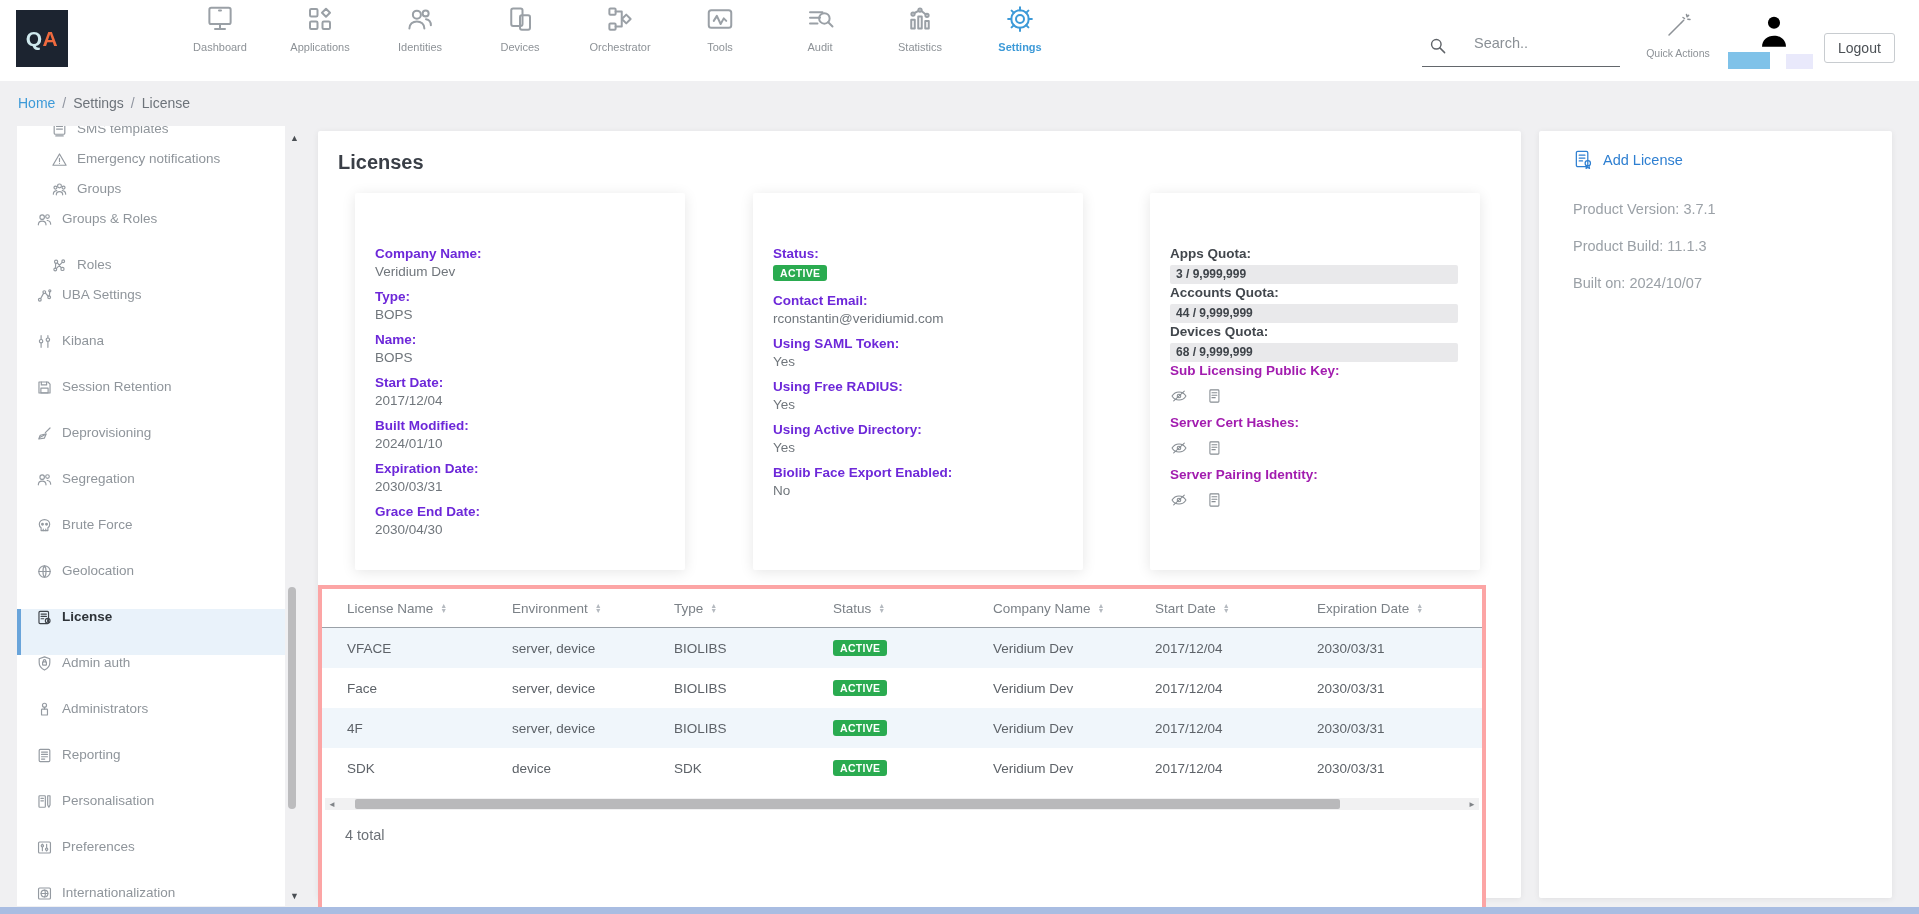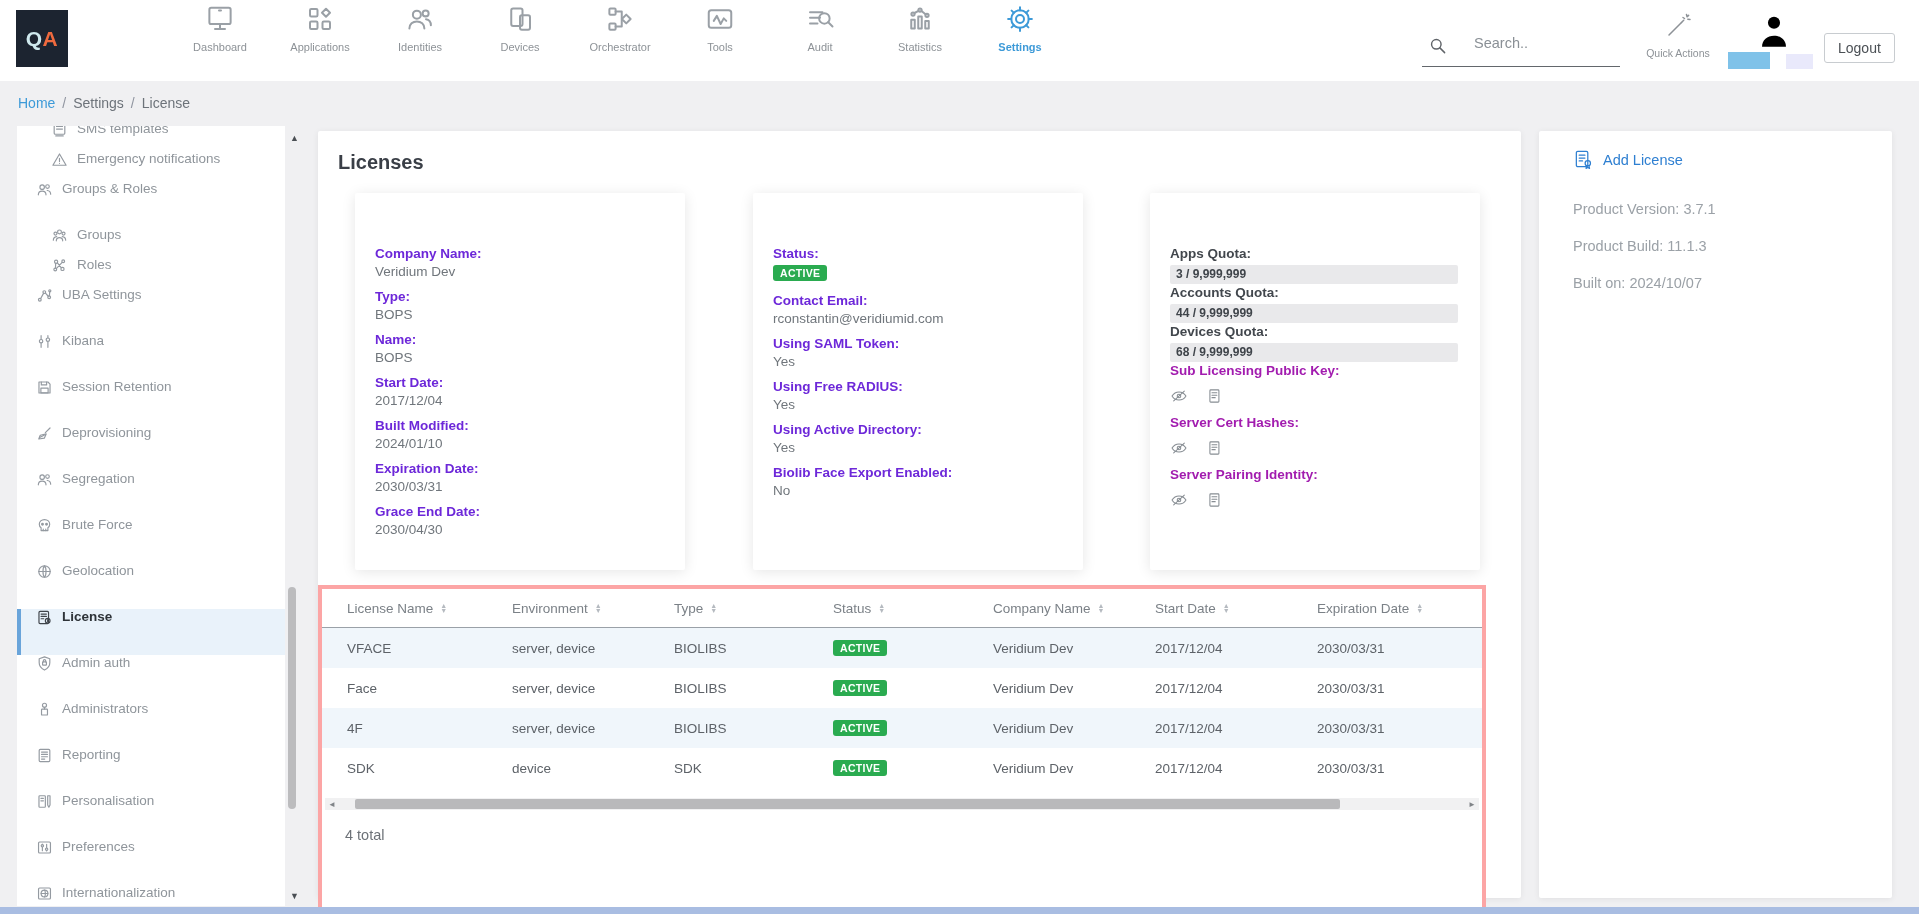--- a/index.html
+++ b/index.html
@@ -266,41 +266,41 @@
         </div>
         <div class="side-item sub">
    <span class="icn">
             <svg viewBox="0 0 16 16">
               <path d="M8 2.8L14.2 13.4H1.8z"></path>
               <path d="M8 6.8v3M8 11.6v.01"></path>
             </svg>
           </span>
    <span>Emergency notifications</span>
         </div>
+        <div class="side-item sub">
+   <span class="icn">
+            <svg viewBox="0 0 16 16">
+              <circle cx="8" cy="4.6" r="1.8"></circle>
+              <circle cx="4.2" cy="6.2" r="1.4"></circle>
+              <circle cx="11.8" cy="6.2" r="1.4"></circle>
+              <path d="M2.2 12.4c0-2 1.4-3.2 3.2-3.4M13.8 12.4c0-2-1.4-3.2-3.2-3.4M5 13c0-1.8 1.3-3 3-3s3 1.2 3 3"></path>
+            </svg>
+          </span>
+   <span>Groups</span>
+        </div>
         <div class="side-item">
    <span class="icn">
             <svg viewBox="0 0 16 16">
               <circle cx="5.8" cy="5.8" r="2.1"></circle>
               <path d="M2.2 13c0-2.1 1.6-3.5 3.6-3.5S9.4 10.9 9.4 13"></path>
               <circle cx="10.8" cy="5.2" r="1.7"></circle>
               <path d="M10.6 8.9c1.9.2 3.2 1.7 3.2 3.6"></path>
             </svg>
           </span>
    <span>Groups &amp; Roles</span>
-        </div>
-        <div class="side-item sub">
-   <span class="icn">
-            <svg viewBox="0 0 16 16">
-              <circle cx="8" cy="4.6" r="1.8"></circle>
-              <circle cx="4.2" cy="6.2" r="1.4"></circle>
-              <circle cx="11.8" cy="6.2" r="1.4"></circle>
-              <path d="M2.2 12.4c0-2 1.4-3.2 3.2-3.4M13.8 12.4c0-2-1.4-3.2-3.2-3.4M5 13c0-1.8 1.3-3 3-3s3 1.2 3 3"></path>
-            </svg>
-          </span>
-   <span>Groups</span>
         </div>
         <div class="side-item sub">
    <span class="icn">
             <svg viewBox="0 0 16 16">
               <circle cx="4.8" cy="4.5" r="1.5"></circle>
               <circle cx="11.5" cy="4" r="1.3"></circle>
               <circle cx="4" cy="11.8" r="1.3"></circle>
               <circle cx="10.8" cy="11.2" r="1.5"></circle>
               <path d="M6 5.5l3.6 4.5M10.3 5.2L5.2 10.8M4.4 6l-.2 4.3"></path>
             </svg>

